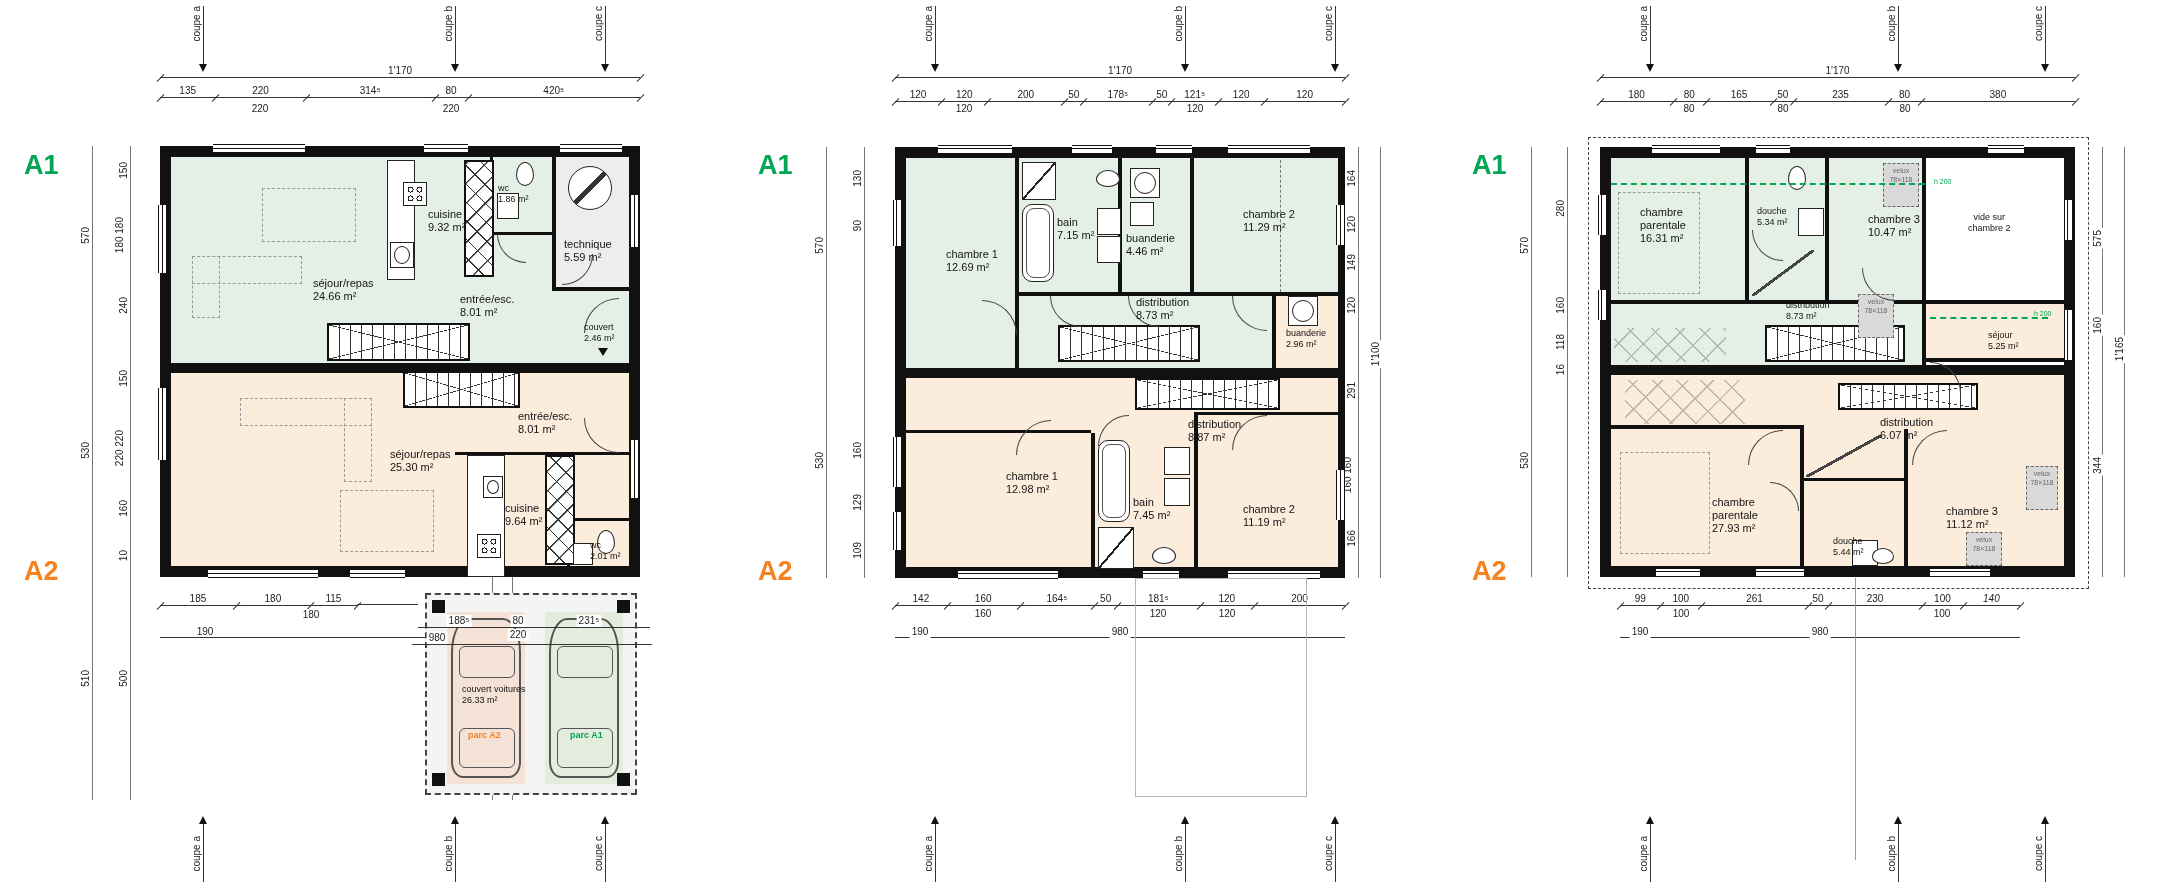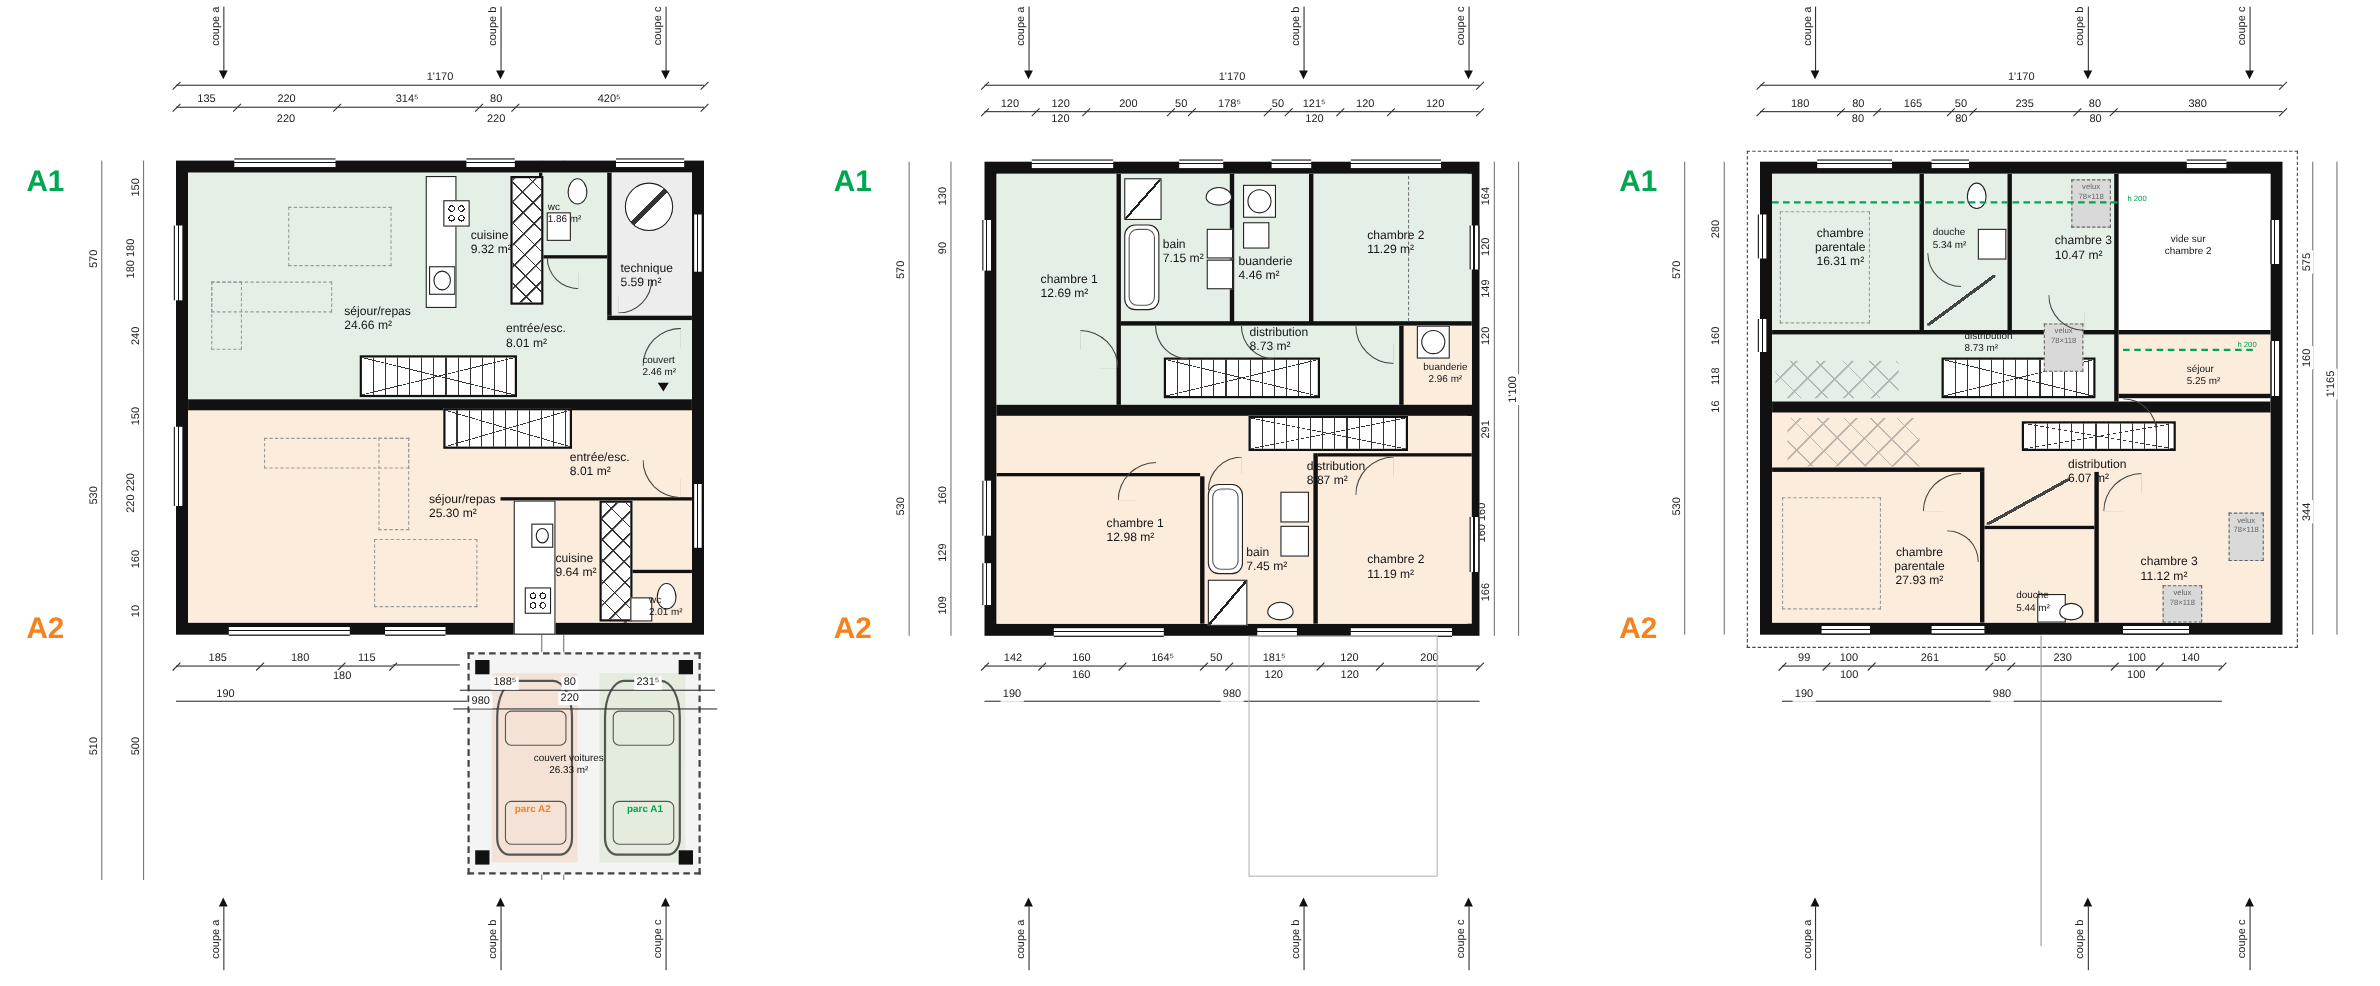--- a/index.html
+++ b/index.html
@@ -77,21 +77,21 @@
     background-image:linear-gradient(135deg,transparent 46%,#333 46% 54%,transparent 54%);}
   .axis{position:absolute;border-left:1px dashed #777;}
   .hdash{position:absolute;border-top:2px dashed var(--a1,#00a651);}
   .htxt{position:absolute;font-size:7px;color:var(--a1,#00a651);white-space:nowrap;}
   .velux{position:absolute;background:var(--velux_gray,#d9d9d9);border:1px dashed #666;
          color:#666;font-size:7px;line-height:1.25;text-align:center;padding-top:3px;box-sizing:border-box;}
   .roof{position:absolute;border:1.5px dashed #444;}
   
   .rl{position:absolute;font-size:11px;line-height:1.2;color:#141414;white-space:nowrap;}
   .rl.s9{font-size:9px;}
-  .rl.wrap{white-space:normal;text-align:center;}
+  .rl.wrap{white-space:normal;}
   .rl.ctr{text-align:center;}
   .parc{position:absolute;font-size:9px;font-weight:bold;white-space:nowrap;}
   .tri{position:absolute;width:0;height:0;border-left:5px solid transparent;border-right:5px solid transparent;border-top:8px solid #111;}
   
   .garage{position:absolute;border:2px dashed #444;background:var(--garage_bg,#f4f4f4);box-sizing:border-box;}
   .post{position:absolute;width:13px;height:13px;background:#111;}
   .stall{position:absolute;}
   .car{position:absolute;border:2px solid #555;border-radius:18px 18px 12px 12px/34px 34px 16px 16px;box-sizing:border-box;}
   .cwin{position:absolute;border:1.5px solid #555;border-radius:6px;}
   .outline{position:absolute;border:1px solid #b5b5b5;}
@@ -557,21 +557,21 @@
     <div class="vdim" style="left:2092px;top:455px">344</div>
     <div class="vdim" style="left:2114px;top:335px">1'165</div>
 
     <div class="dimrow" style="left:1620px;top:590px;width:400px">
         <span class="seg" style="flex-grow: 99;">99</span>
         <span class="seg" style="flex-grow: 100;">100</span>
         <span class="seg" style="flex-grow: 261;">261</span>
         <span class="seg" style="flex-grow: 50;">50</span>
         <span class="seg" style="flex-grow: 230;">230</span>
         <span class="seg" style="flex-grow: 100;">100</span>
-        <span class="seg" style="flex-grow: 140;">140</span>
+        <span class="seg" style="flex-grow: 140; font-style: italic;">140</span>
       </div>
     <div class="dlab" style="left:1681px;top:608px">100</div>
     <div class="dlab" style="left:1942px;top:608px">100</div>
     <div class="dimline" style="left:1620px;top:637px;width:400px"></div>
     <div class="dlab" style="left:1640px;top:626px">190</div>
     <div class="dlab" style="left:1820px;top:626px">980</div>
 
     <div class="roof" style="left:1588px;top:137px;width:499px;height:450px"></div>
     <div class="bld" style="left:1600px;top:147px;width:475px;height:430px"></div>
     <div class="zg" style="left:1611px;top:158px;width:314px;height:207px"></div>

